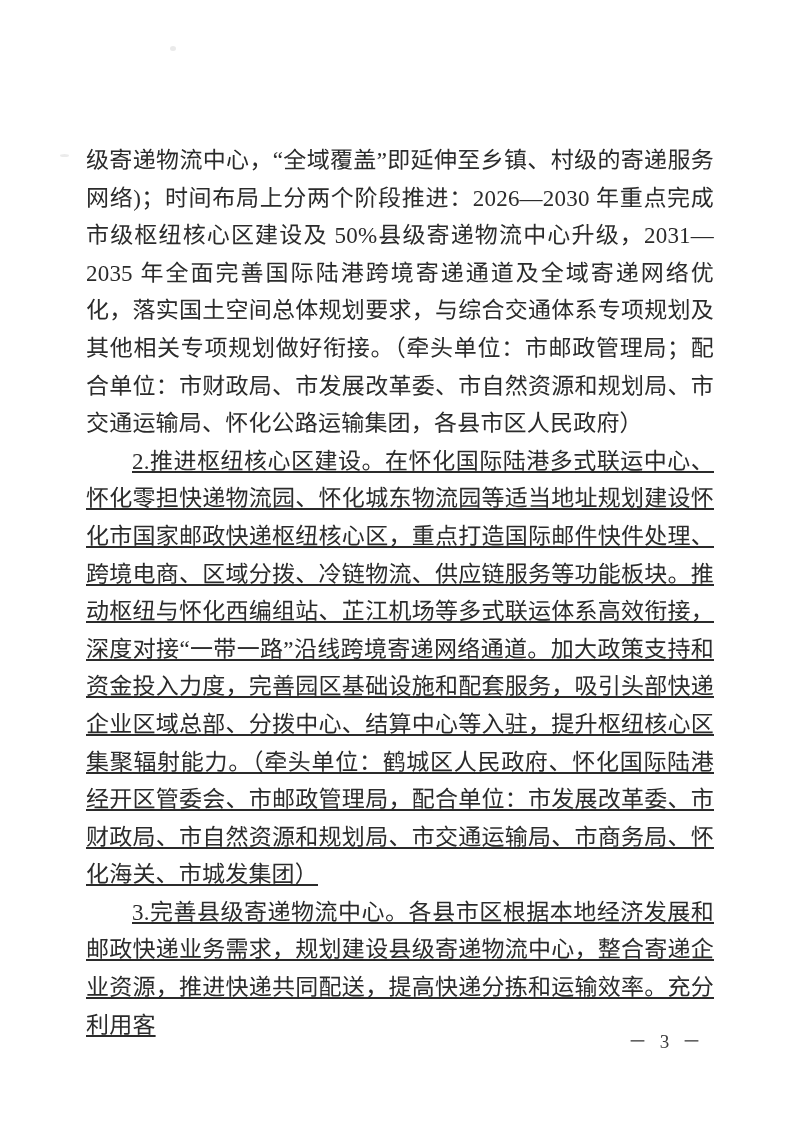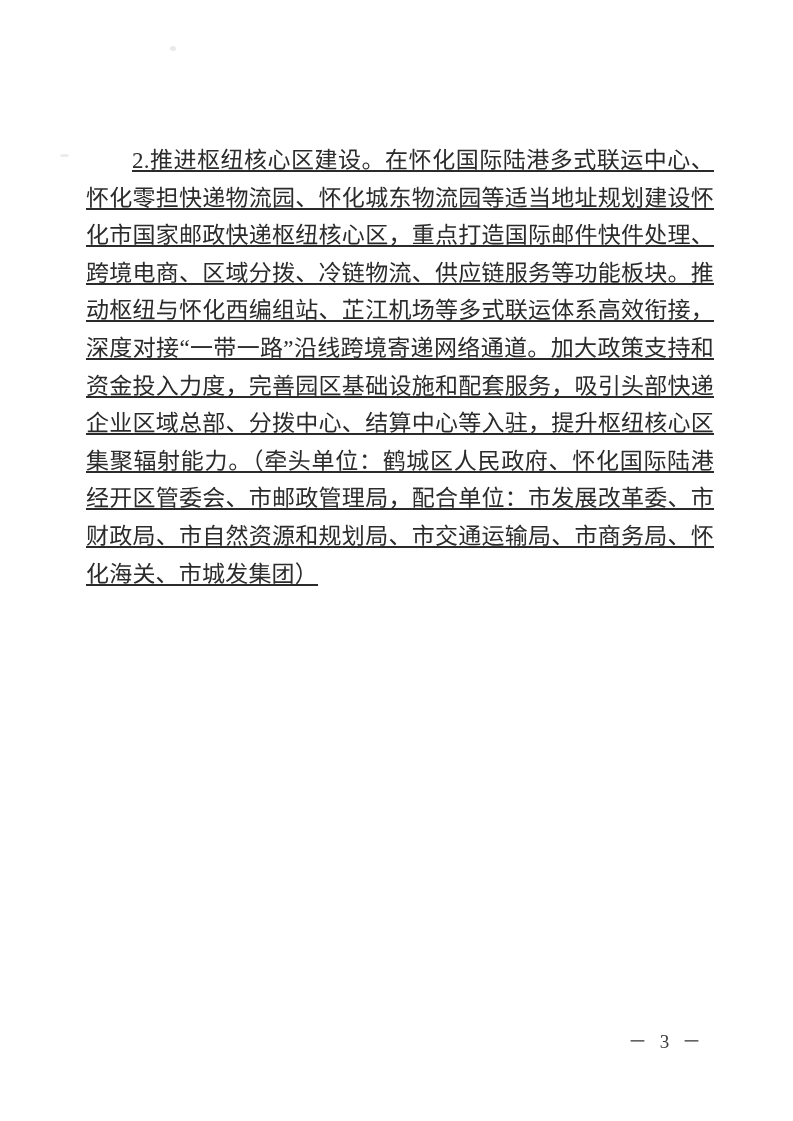--- a/index.html
+++ b/index.html
@@ -65,18 +65,20 @@
 </style>
 </head>
 <body>
 
 <div class="page">
 
   <div class="speckle s1"></div>
   <div class="speckle s2"></div>
 
   <main class="content">
+    <p>级寄递物流中心，“全域覆盖”即延伸至乡镇、村级的寄递服务网络)；时间布局上分两个阶段推进：2026—2030 年重点完成市级枢纽核心区建设及 50%县级寄递物流中心升级，2031—2035 年全面完善国际陆港跨境寄递通道及全域寄递网络优化，落实国土空间总体规划要求，与综合交通体系专项规划及其他相关专项规划做好衔接。（牵头单位：市邮政管理局；配合单位：市财政局、市发展改革委、市自然资源和规划局、市交通运输局、怀化公路运输集团，各县市区人民政府）</p>
     <p class="indent">2.推进枢纽核心区建设。在怀化国际陆港多式联运中心、怀化零担快递物流园、怀化城东物流园等适当地址规划建设怀化市国家邮政快递枢纽核心区，重点打造国际邮件快件处理、跨境电商、区域分拨、冷链物流、供应链服务等功能板块。推动枢纽与怀化西编组站、芷江机场等多式联运体系高效衔接，深度对接“一带一路”沿线跨境寄递网络通道。加大政策支持和资金投入力度，完善园区基础设施和配套服务，吸引头部快递企业区域总部、分拨中心、结算中心等入驻，提升枢纽核心区集聚辐射能力。（牵头单位：鹤城区人民政府、怀化国际陆港经开区管委会、市邮政管理局，配合单位：市发展改革委、市财政局、市自然资源和规划局、市交通运输局、市商务局、怀化海关、市城发集团）</p>
+    <p class="indent">3.完善县级寄递物流中心。各县市区根据本地经济发展和邮政快递业务需求，规划建设县级寄递物流中心，整合寄递企业资源，推进快递共同配送，提高快递分拣和运输效率。充分利用客</p>
   </main>
 
   <div class="page-number">－ 3 －</div>
 
 </div>
 
 </body></html>

